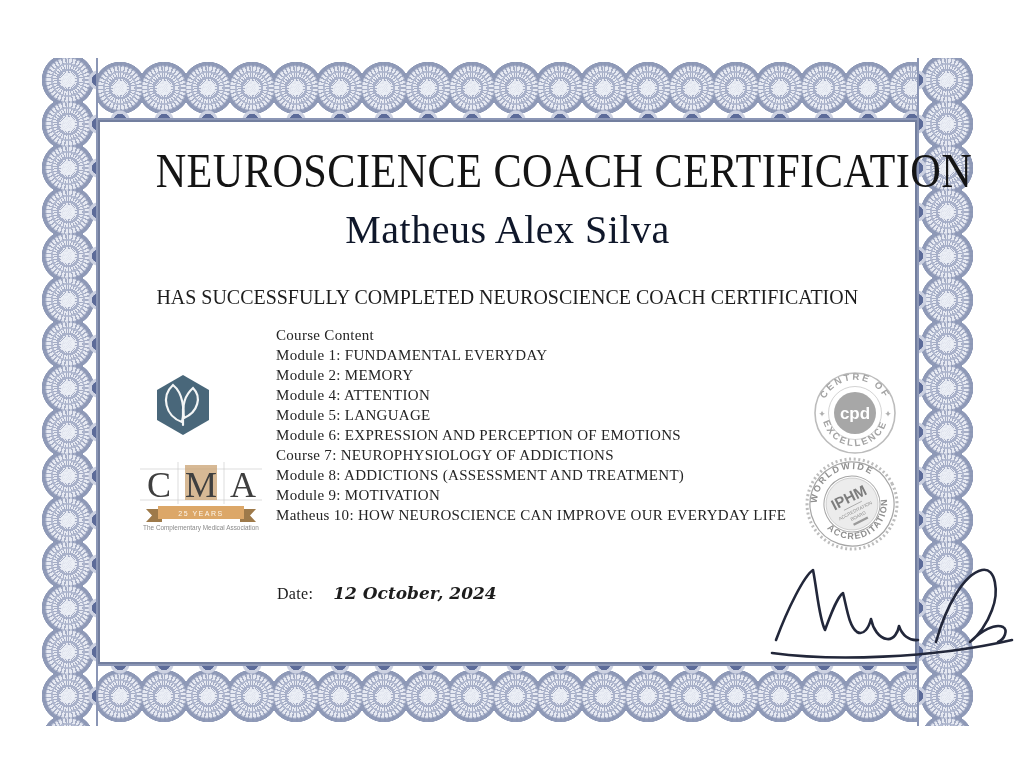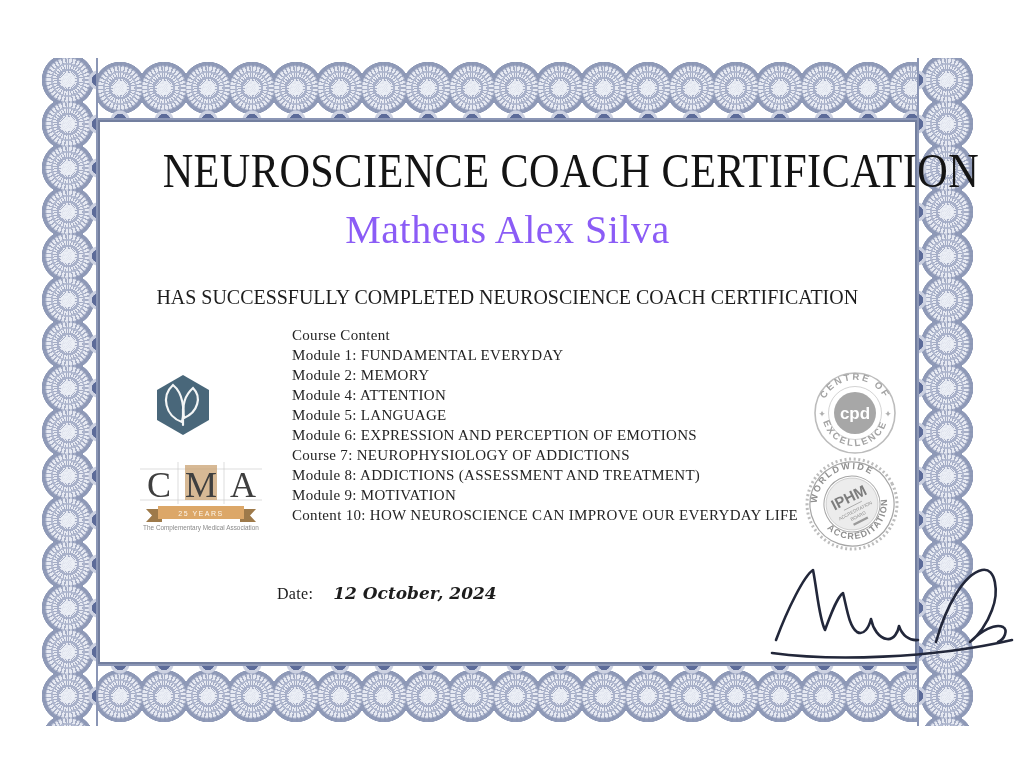--- a/index.html
+++ b/index.html
@@ -46,32 +46,32 @@
       radial-gradient(circle at 30px 50%,rgba(236,239,246,.85) 0 7px,rgba(0,0,0,0) 7px 9px,rgba(164,173,199,.9) 9px 11.5px,rgba(0,0,0,0) 11.5px 15px,rgba(173,181,205,.85) 15px 17px,rgba(0,0,0,0) 17px 21px,rgba(139,150,181,.95) 23px 26px,#ffffff 26.5px),
       repeating-conic-gradient(from 0deg at 30px 50%,rgba(122,134,168,.6) 0 4deg,rgba(0,0,0,0) 4deg 11deg),
       radial-gradient(circle at 30px 50%,#e6e9f2 0 26px,rgba(0,0,0,0) 26px);
     background-size:62px 44px;background-repeat:repeat-y;
   }
 
   
   .inner{position:absolute;left:98px;top:120px;width:815px;height:540px;
          background:#ffffff;border:2px solid #737f9f;}
 
-  .title{position:absolute;left:7px;top:24px;width:100%;text-align:center;
+  .title{position:absolute;left:0;top:24px;width:100%;text-align:center;
          font-size:48px;line-height:1.05;color:#141414;letter-spacing:.5px;white-space:nowrap;}
   .title > span{display:inline-block;transform:scaleX(.88);transform-origin:50% 50%;}
 
   .name{position:absolute;left:0;top:84px;width:100%;text-align:center;
-        font-size:40px;color:#8b5cf6;letter-spacing:.5px;}
+        font-size:40px;color:#0f172a;letter-spacing:.5px;}
 
   .statement{position:absolute;left:0;top:163px;width:100%;text-align:center;
              font-size:21px;color:#1d1d1d;white-space:nowrap;}
   .statement > span{display:inline-block;transform:scaleX(.95);transform-origin:50% 50%;}
 
-  .course{position:absolute;left:192px;top:203px;font-size:15px;line-height:20px;
+  .course{position:absolute;left:176px;top:203px;font-size:15px;line-height:20px;
           color:#242424;letter-spacing:.3px;}
   .course .row{height:20px;}
 
   .date-row{position:absolute;left:177px;top:461px;font-size:16px;color:#1d1d1d;}
   .date-row .lbl{letter-spacing:.3px;}
   .date-row .val{font-family:"DejaVu Serif", serif;font-style:italic;font-weight:700;
                  font-size:17px;margin-left:16px;}
 
   
   .leaf-logo{position:absolute;left:51px;top:250px;width:64px;height:66px;}
@@ -105,21 +105,21 @@
     <div class="course">
       <div class="row">Course Content</div>
       <div class="row">Module 1: FUNDAMENTAL EVERYDAY</div>
       <div class="row">Module 2: MEMORY</div>
       <div class="row">Module 4: ATTENTION</div>
       <div class="row">Module 5: LANGUAGE</div>
       <div class="row">Module 6: EXPRESSION AND PERCEPTION OF EMOTIONS</div>
       <div class="row">Course 7: NEUROPHYSIOLOGY OF ADDICTIONS</div>
       <div class="row">Module 8: ADDICTIONS (ASSESSMENT AND TREATMENT)</div>
       <div class="row">Module 9: MOTIVATION</div>
-      <div class="row">Content 10: HOW NEUROSCIENCE CAN IMPROVE OUR EVERYDAY LIFE</div>
+      <div class="row">Matheus 10: HOW NEUROSCIENCE CAN IMPROVE OUR EVERYDAY LIFE</div>
     </div>
 
     <div class="date-row">
       <span class="lbl">Date:</span>
       <span class="val">12 October, 2024</span>
     </div>
 
     <svg class="leaf-logo" viewBox="0 0 64 66">
       <polygon points="32,3 58,18 58,48 32,63 6,48 6,18" fill="#49677A"></polygon>
       <g fill="none" stroke="#f4f6f6" stroke-width="2.2" stroke-linecap="round">

